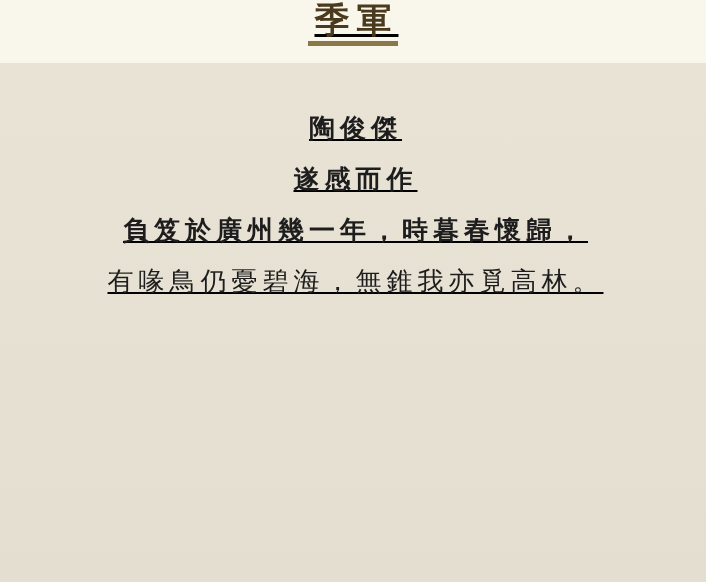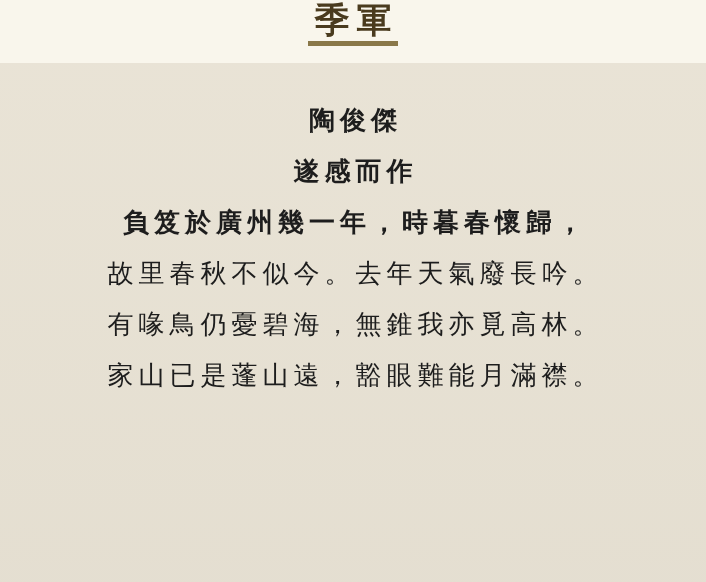--- a/index.html
+++ b/index.html
@@ -16,20 +16,21 @@
     height: 582px;
     font-family: "Liberation Sans", sans-serif;
     overflow: hidden;
   }
   .page {
     width: 706px;
     height: 582px;
     display: flex;
     flex-direction: column;
     background: var(--page-bg, #e8e2d4);
+    text-decoration: underline;
   }
   .title-band {
     flex: 0 0 63px;
     background: var(--band-bg, #f9f6ec);
     display: flex;
     flex-direction: column;
     align-items: center;
     justify-content: flex-start;
   }
   .rank-title {
@@ -43,21 +44,21 @@
     text-indent: 7px; 
   }
   .title-underline {
     width: 90px;
     height: 5px;
     margin-top: 2px;
     background: var(--underline, #8a7849);
   }
   .content {
     flex: 1 1 auto;
-    padding-top: 32px;
+    padding-top: 40px;
     text-align: center;
     color: var(--body-text, #1d1d1d);
     
     background-image: linear-gradient(180deg, rgba(255,255,255,0.04), rgba(0,0,0,0.015));
   }
   .line {
     margin: 0;
     font-size: 26px;
     line-height: 51px;
     letter-spacing: 5px;
@@ -74,18 +75,16 @@
 
   <header class="title-band">
     <h1 class="rank-title">季軍</h1>
     <div class="title-underline"></div>
   </header>
 
   <main class="content">
     <p class="line bold">陶俊傑</p>
     <p class="line bold">遂感而作</p>
     <p class="line bold">負笈於廣州幾一年，時暮春懷歸，</p>
-    <p class="line poem">故里春秋不似今。去年天氣廢長吟。</p>
     <p class="line poem">有喙鳥仍憂碧海，無錐我亦覓高林。</p>
-    <p class="line poem">家山已是蓬山遠，豁眼難能月滿襟。</p>
   </main>
 
 </div>
 
 </body></html>

